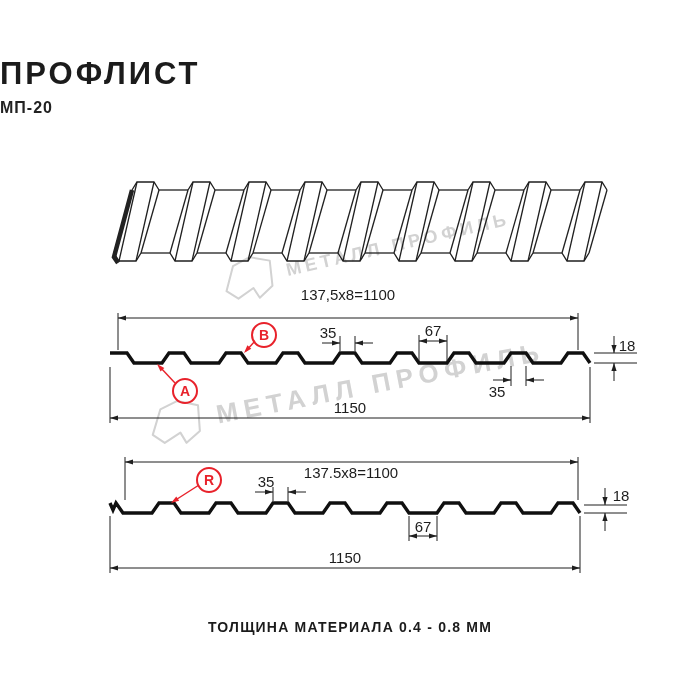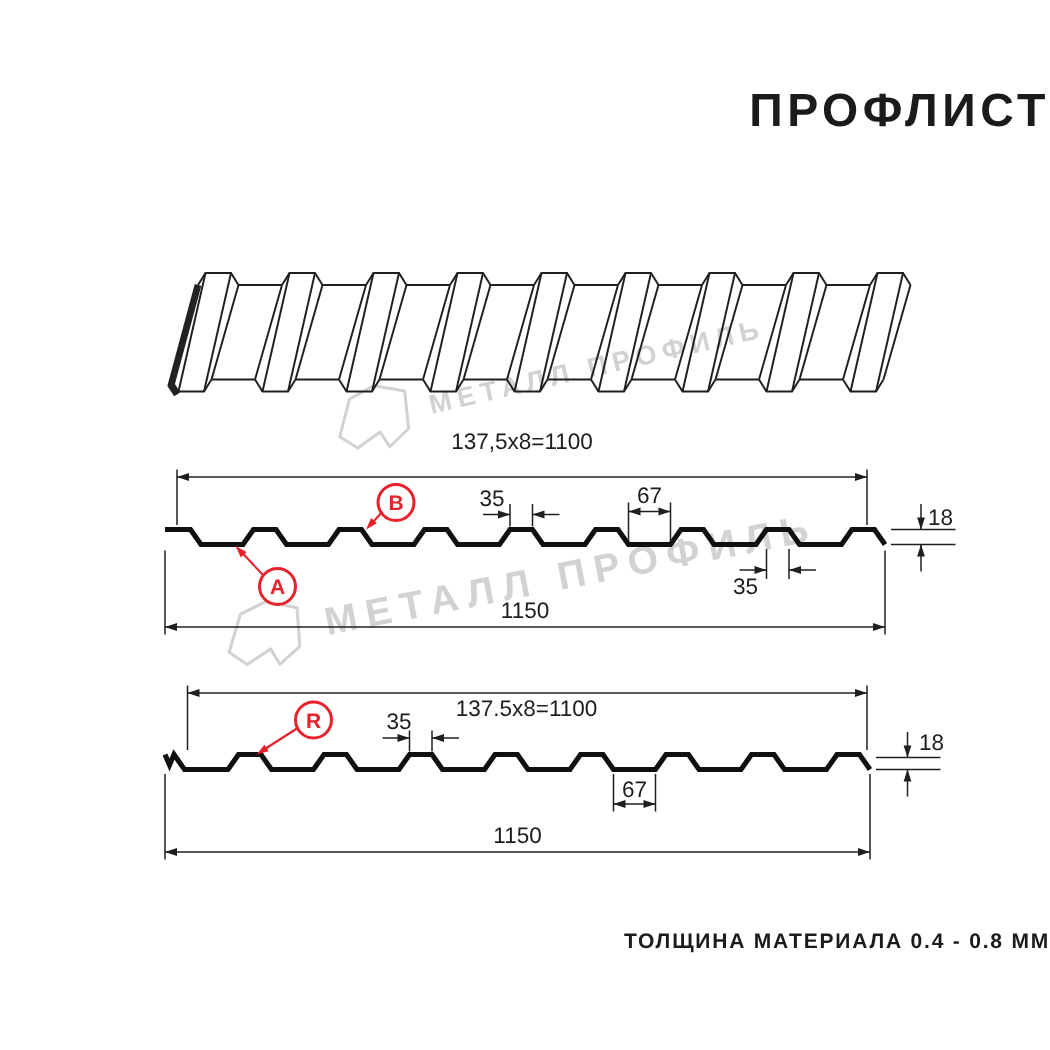--- a/index.html
+++ b/index.html
@@ -1,23 +1,23 @@
 <!DOCTYPE html>
 <html style="--red: #e8222b;"><head>
 <meta charset="utf-8">
 <style>
   html,body{margin:0;padding:0;background:#fff;}
   .page{position:relative;width:700px;height:700px;background:#ffffff;overflow:hidden;
         font-family:"Liberation Sans", sans-serif;color:#1d1d1d;}
   
-  .hdr{position:absolute;left:0;top:56px;width:700px;text-align:right;z-index:4;}
+  .hdr{position:absolute;left:0;top:56px;width:700px;text-align:left;z-index:4;}
   .hdr h1{margin:0;font-size:31px;font-weight:800;letter-spacing:3px;color:#1b1b1b;}
   .hdr .sub{margin-top:7px;font-size:16px;font-weight:700;letter-spacing:1px;color:#222;}
   
-  .ftr{position:absolute;left:0;top:619px;width:700px;text-align:right;
+  .ftr{position:absolute;left:0;top:619px;width:700px;text-align:center;
        font-size:14px;font-weight:700;letter-spacing:1.2px;color:#1b1b1b;z-index:4;}
   
   .wm{position:absolute;display:flex;align-items:center;z-index:1;
       transform-origin:left center;color:#d2d2d2;white-space:nowrap;font-weight:700;}
   .wm svg{flex:0 0 auto;}
   .wm .wm-text{display:inline-block;}
   .wm1{left:222px;top:262px;transform:rotate(-13deg);font-size:18px;letter-spacing:4px;}
   .wm1 .wm-text{margin-left:10px;}
   .wm2{left:148px;top:405px;transform:rotate(-11deg);font-size:26px;letter-spacing:6px;}
   .wm2 .wm-text{margin-left:12px;}
@@ -32,20 +32,21 @@
       display:flex;align-items:center;justify-content:center;
       font-size:14px;font-weight:600;background:transparent;}
 </style>
 </head>
 <body>
 
 <div class="page">
 
   <div class="hdr">
     <h1>ПРОФЛИСТ</h1>
+    <div class="sub">МП-20</div>
   </div>
 
   <div class="wm wm1">
     <svg width="56" height="46" viewBox="0 0 56 46">
       <path d="M3 30 L15 7 L33 2 L52 10 L49 35 L34 44 L30 33 L13 40 Z" fill="none" stroke="#d2d2d2" stroke-width="2" stroke-linejoin="round"></path>
     </svg>
     <span class="wm-text">МЕТАЛЛ ПРОФИЛЬ</span>
   </div>
 
   <div class="wm wm2">

